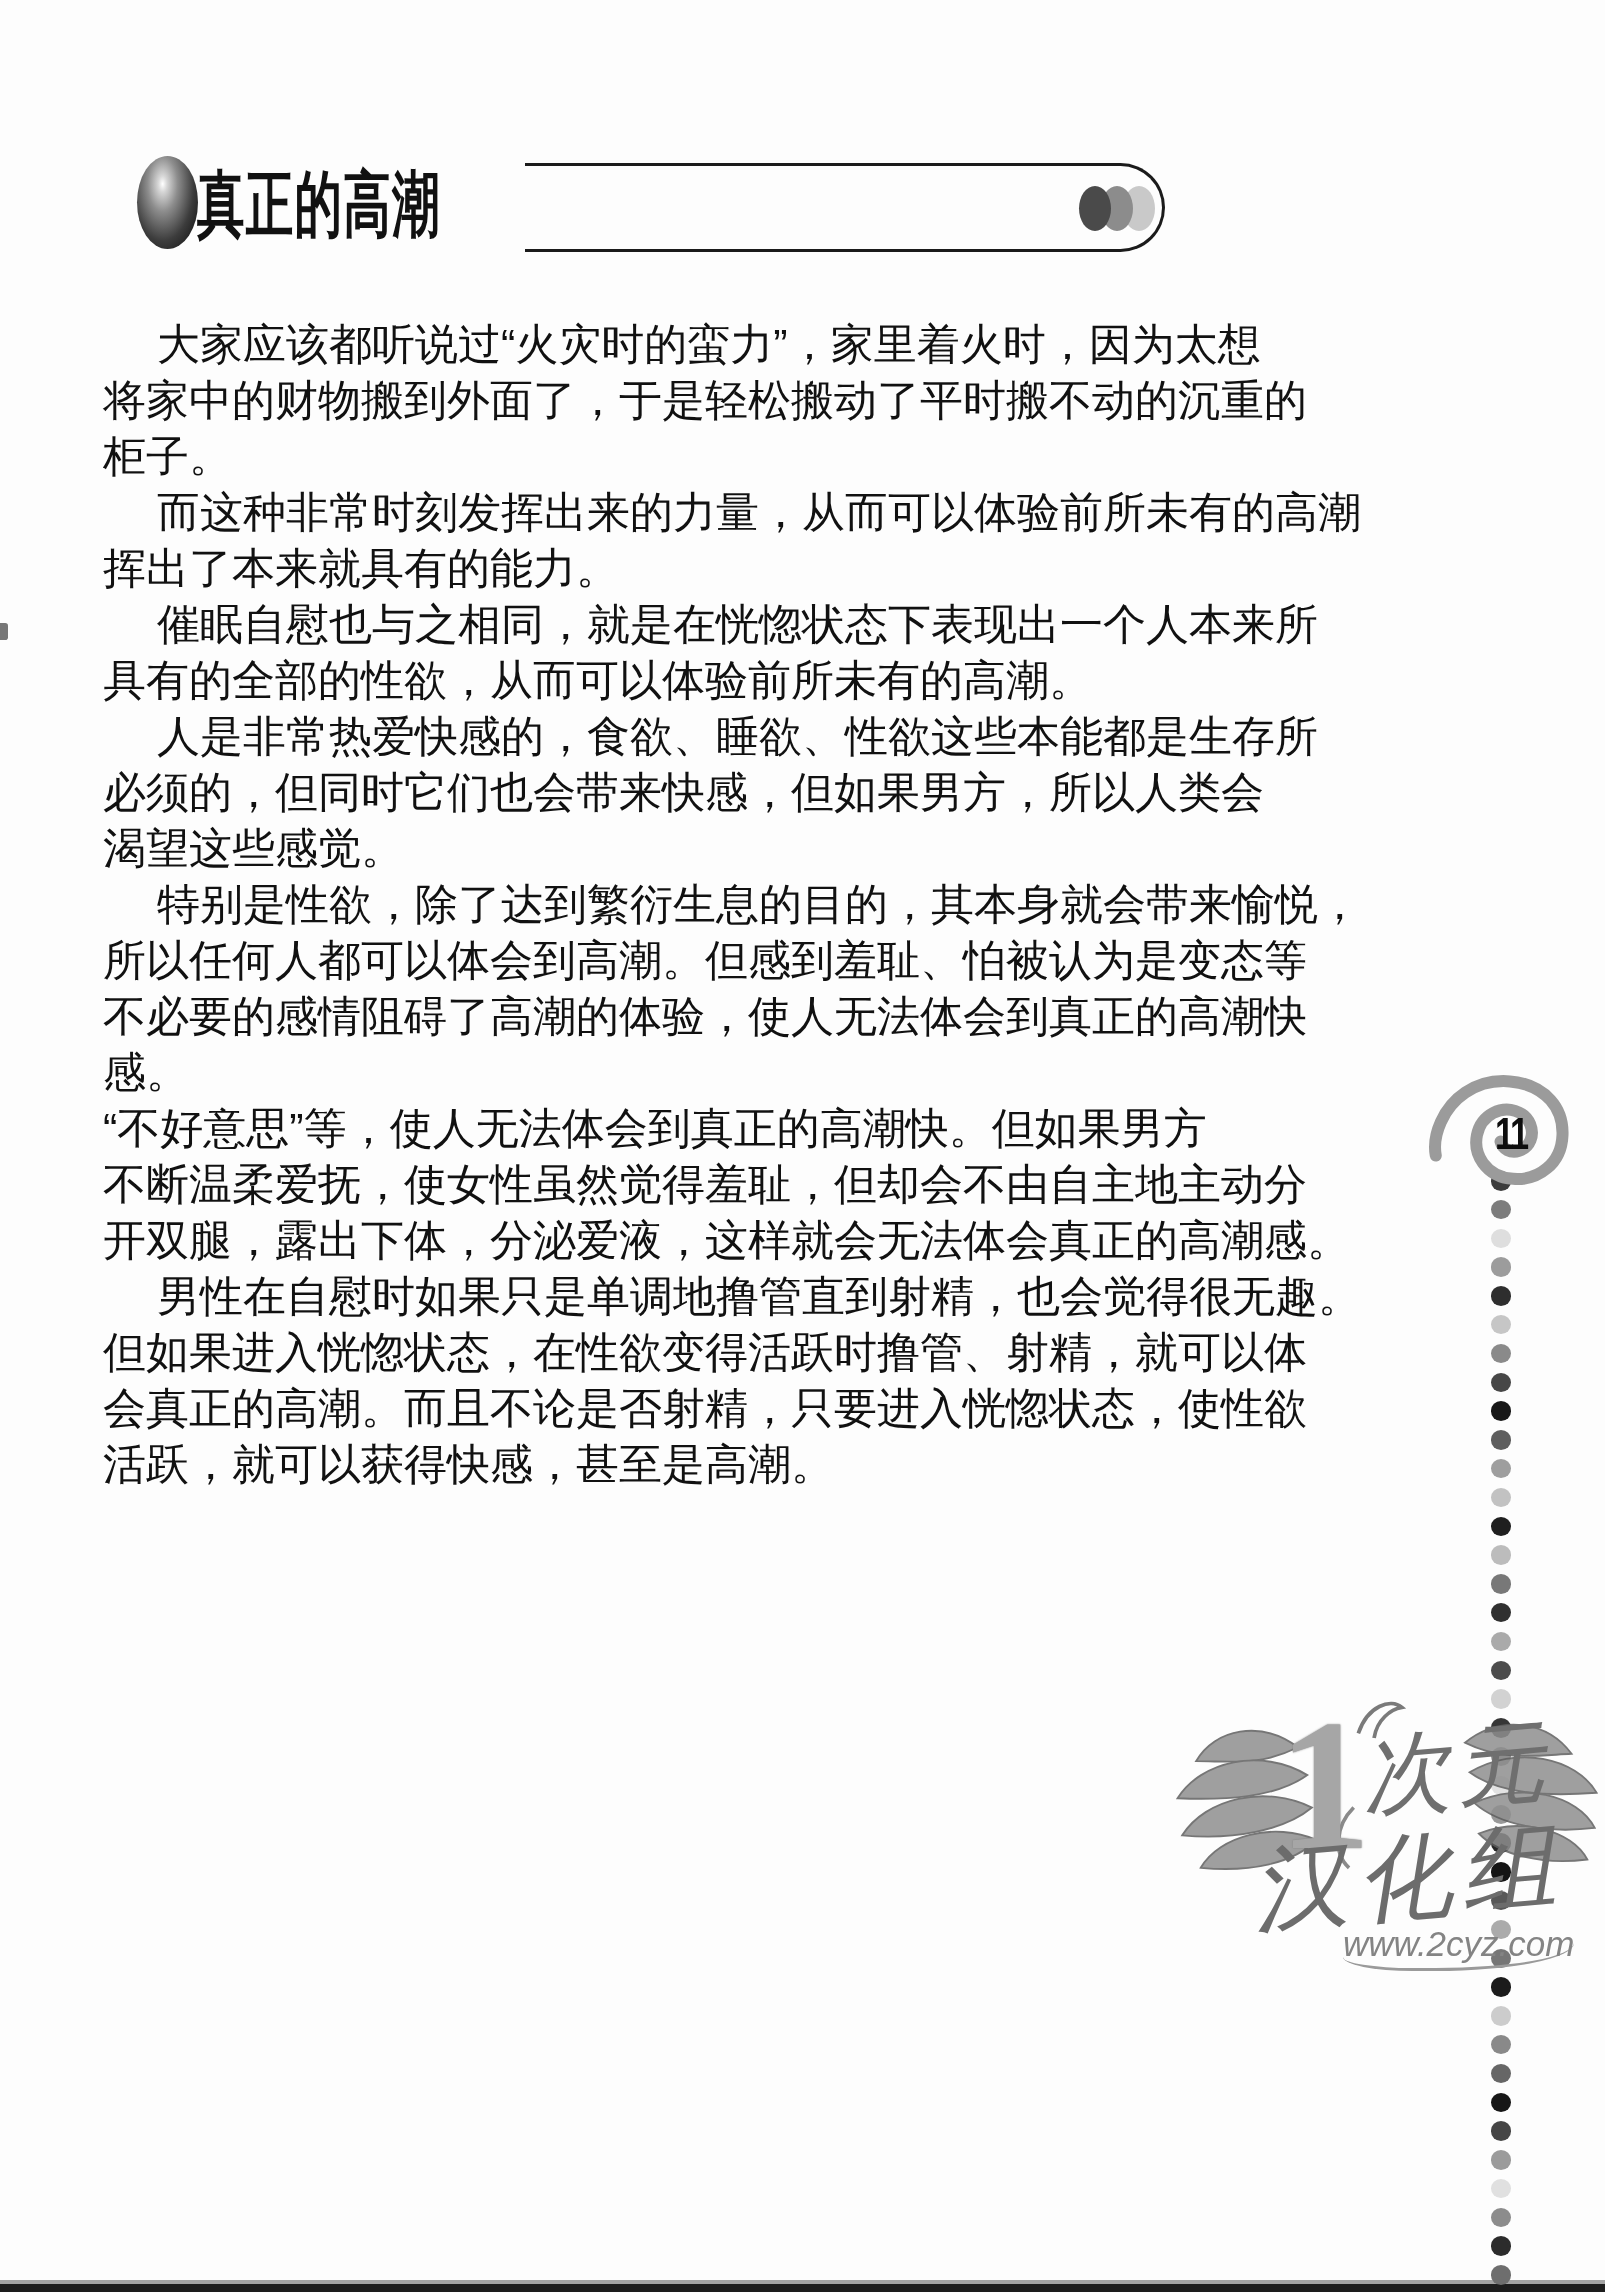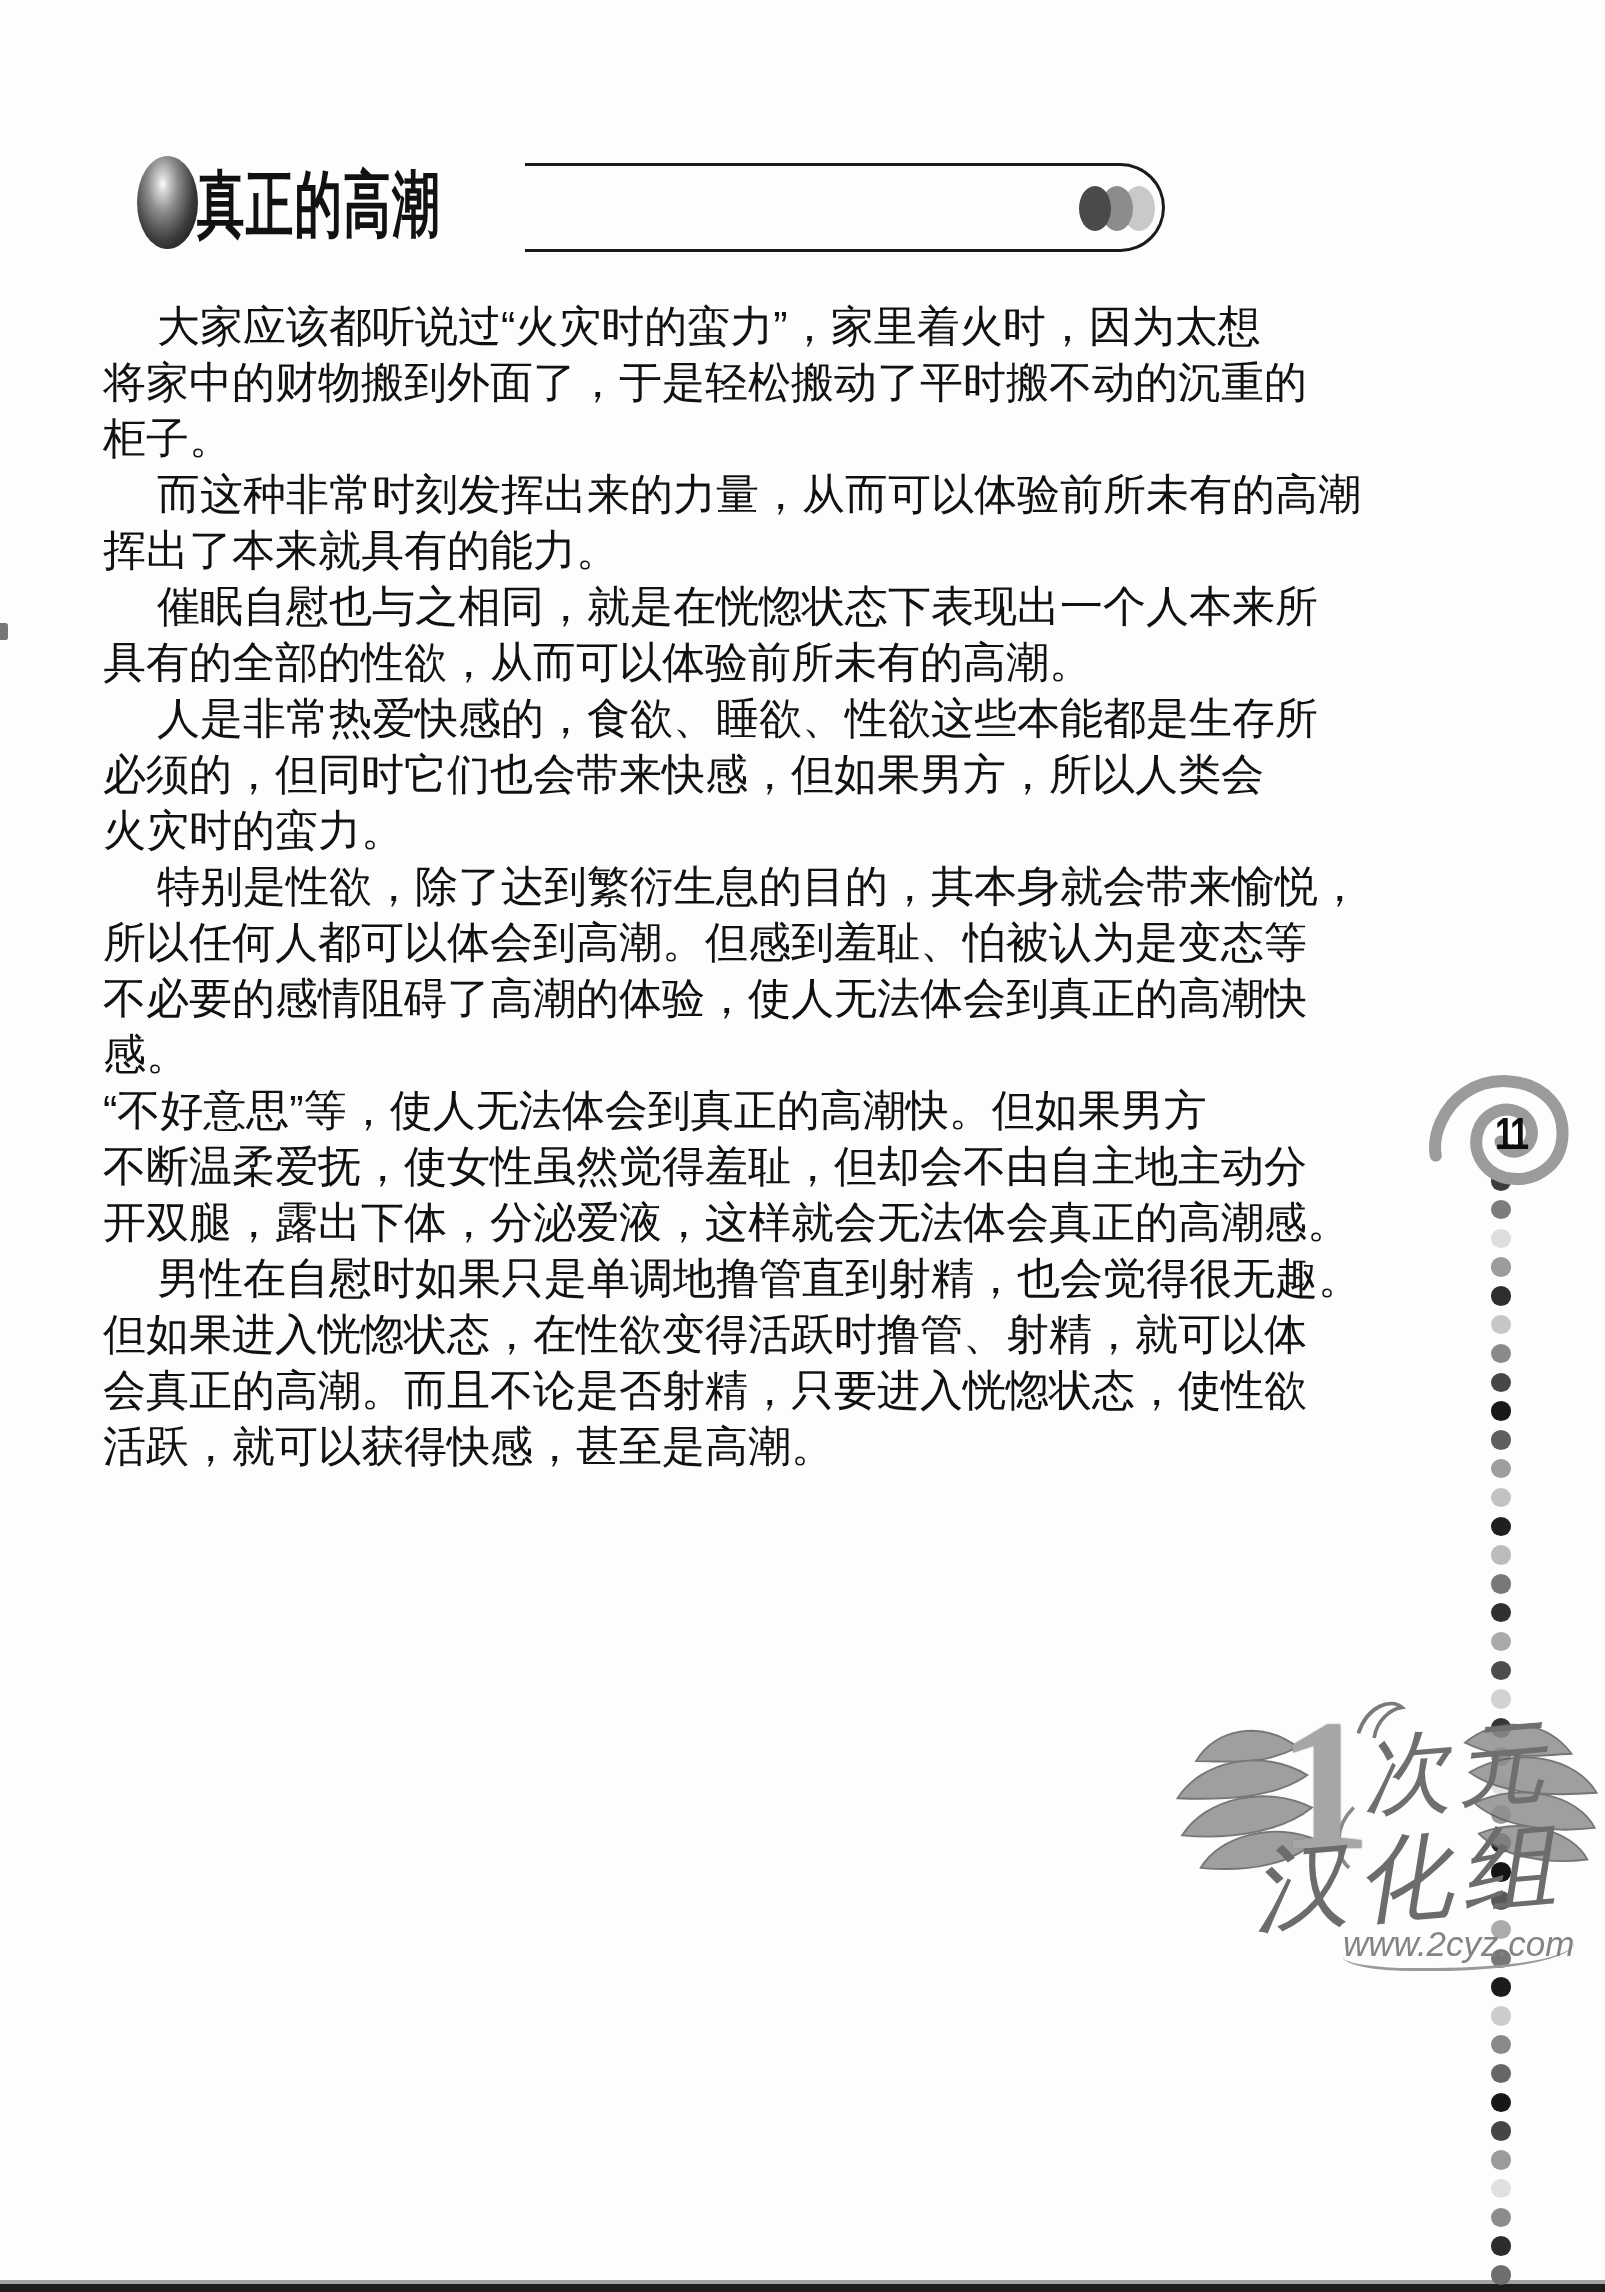--- a/index.html
+++ b/index.html
@@ -31,21 +31,21 @@
     border-bottom:3.7px solid #1b1b1b;
     border-right:3.7px solid #1b1b1b;
     border-radius:0 48px 48px 0;
     box-sizing:border-box;
   }
   .pill .pc{
     position:absolute;width:32px;height:45px;border-radius:50%;top:20.4px;
   }
   
   .bodytext{
-    position:absolute;left:103px;top:298px;width:1215px;
+    position:absolute;left:103px;top:316px;width:1215px;
     font-size:43px;line-height:56px;
   }
   .tline{white-space:nowrap;letter-spacing:0;}
   .tline.first{text-indent:54px;}
   
   .spiral{position:absolute;left:1428px;top:1063px;z-index:3;}
   .pagenum{
     position:absolute;left:1495px;top:1109px;z-index:4;
     font-size:44px;font-weight:bold;color:#0d0d0d;
     letter-spacing:-2.8px;transform:scaleX(0.78);transform-origin:left top;
@@ -102,21 +102,21 @@
   <main class="bodytext">
       <div class="tline first">大家应该都听说过“火灾时的蛮力”，家里着火时，因为太想</div>
       <div class="tline">将家中的财物搬到外面了，于是轻松搬动了平时搬不动的沉重的</div>
       <div class="tline">柜子。</div>
       <div class="tline first">而这种非常时刻发挥出来的力量，从而可以体验前所未有的高潮</div>
       <div class="tline">挥出了本来就具有的能力。</div>
       <div class="tline first">催眠自慰也与之相同，就是在恍惚状态下表现出一个人本来所</div>
       <div class="tline">具有的全部的性欲，从而可以体验前所未有的高潮。</div>
       <div class="tline first">人是非常热爱快感的，食欲、睡欲、性欲这些本能都是生存所</div>
       <div class="tline">必须的，但同时它们也会带来快感，但如果男方，所以人类会</div>
-      <div class="tline">火灾时的蛮力。</div>
+      <div class="tline">渴望这些感觉。</div>
       <div class="tline first">特别是性欲，除了达到繁衍生息的目的，其本身就会带来愉悦，</div>
       <div class="tline">所以任何人都可以体会到高潮。但感到羞耻、怕被认为是变态等</div>
       <div class="tline">不必要的感情阻碍了高潮的体验，使人无法体会到真正的高潮快</div>
       <div class="tline">感。</div>
       <div class="tline">“不好意思”等，使人无法体会到真正的高潮快。但如果男方</div>
       <div class="tline">不断温柔爱抚，使女性虽然觉得羞耻，但却会不由自主地主动分</div>
       <div class="tline">开双腿，露出下体，分泌爱液，这样就会无法体会真正的高潮感。</div>
       <div class="tline first">男性在自慰时如果只是单调地撸管直到射精，也会觉得很无趣。</div>
       <div class="tline">但如果进入恍惚状态，在性欲变得活跃时撸管、射精，就可以体</div>
       <div class="tline">会真正的高潮。而且不论是否射精，只要进入恍惚状态，使性欲</div>

